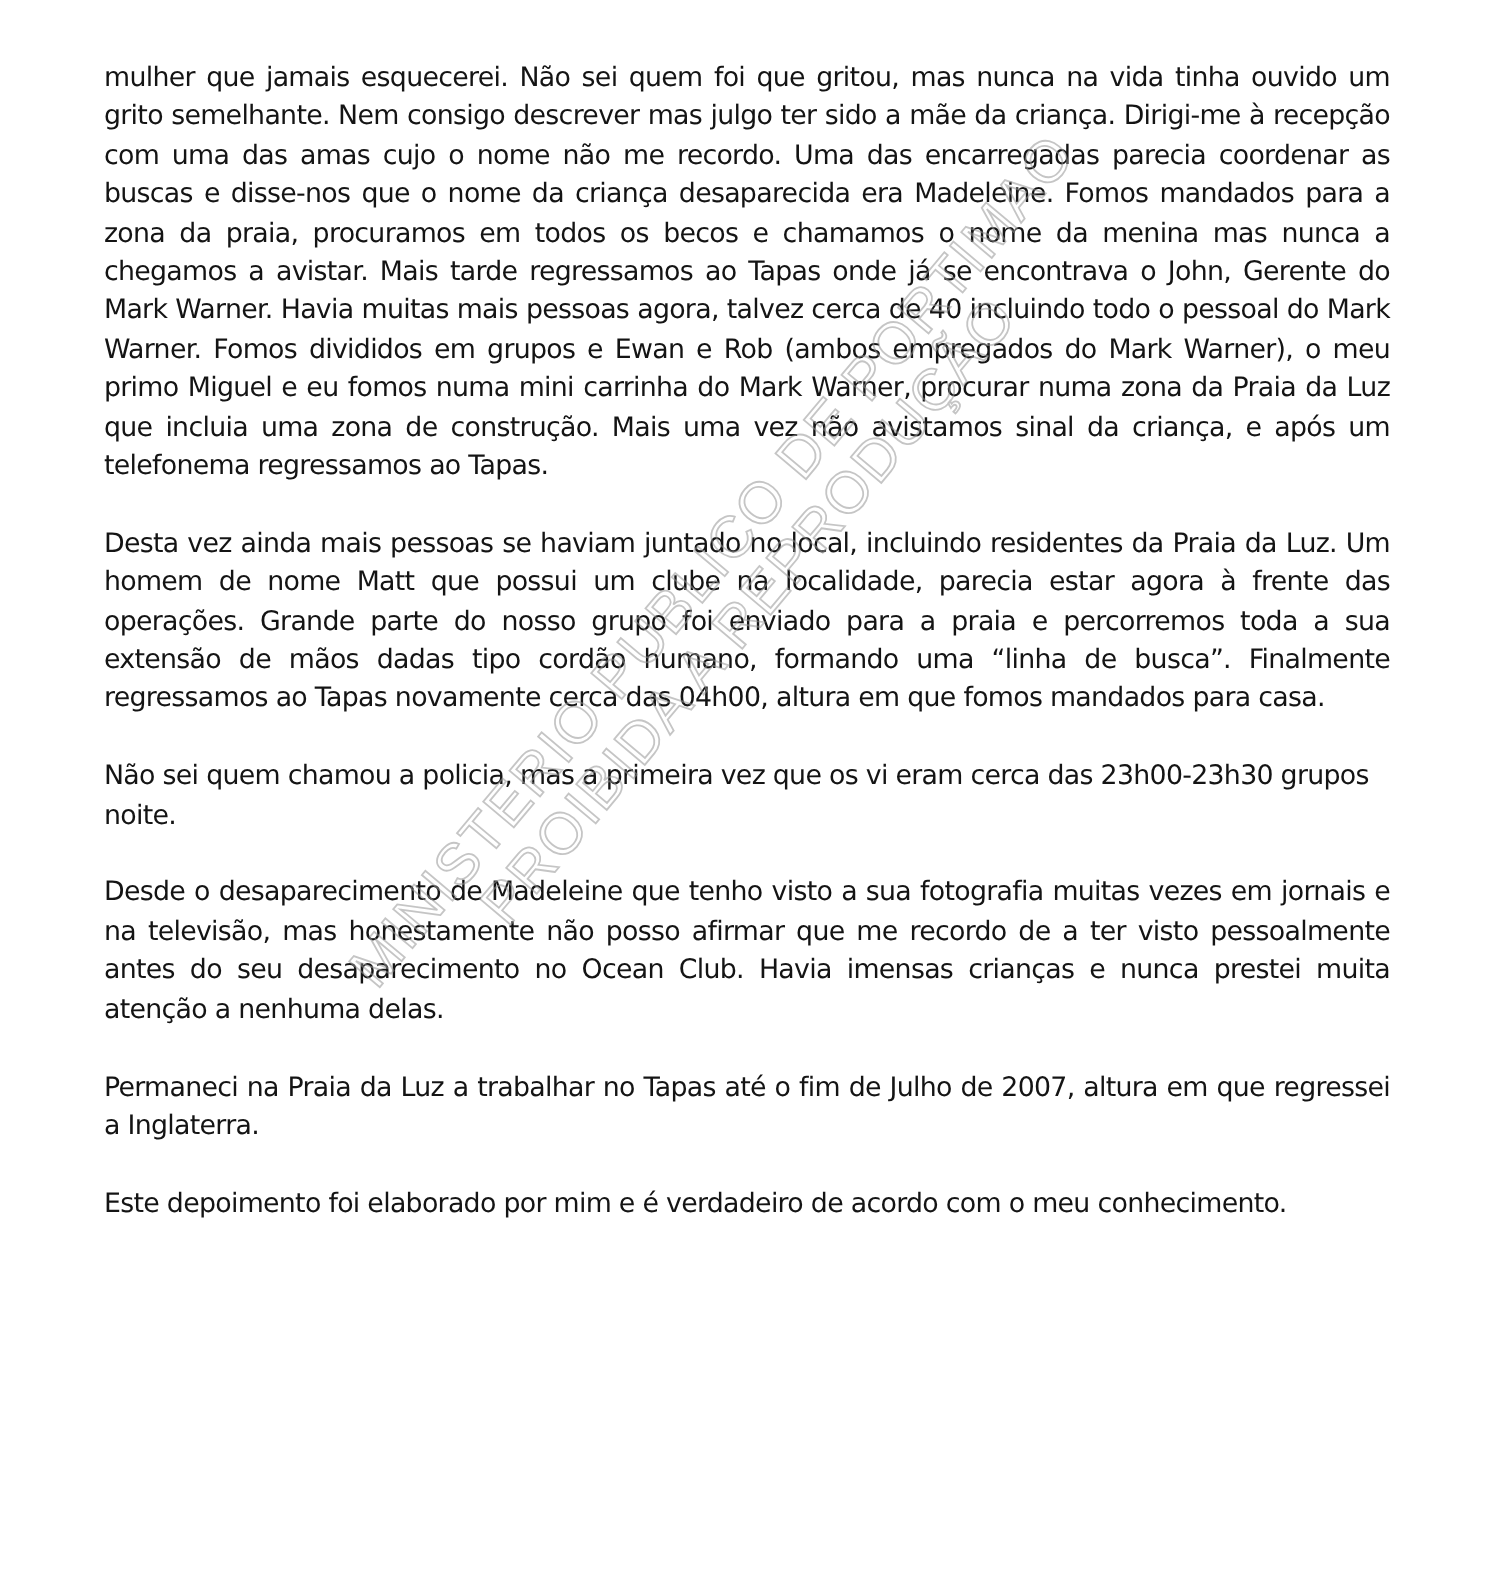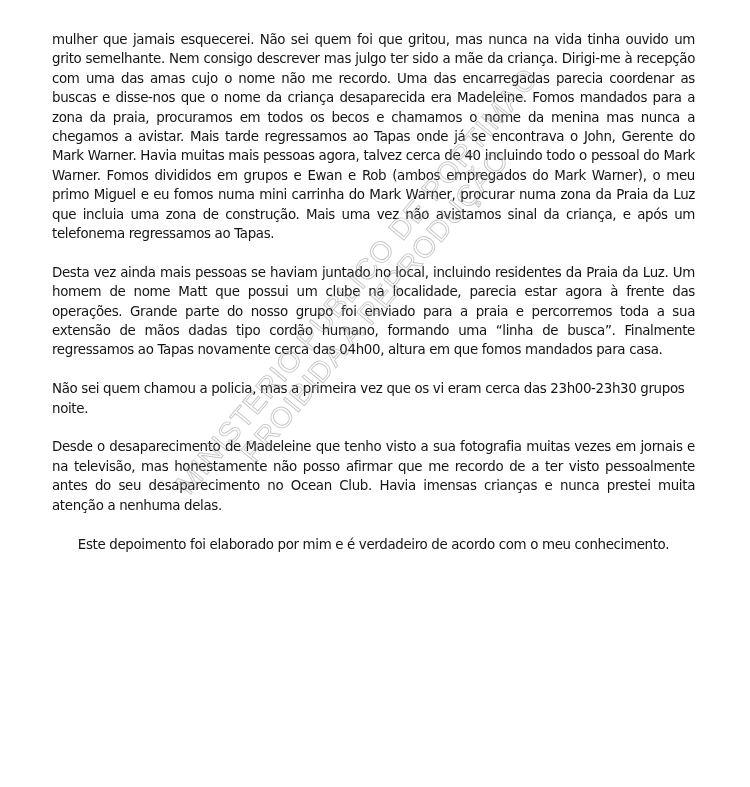--- a/index.html
+++ b/index.html
@@ -54,19 +54,20 @@
     }
   </style>
 </head>
 <body>
 
 <div class="page">
   <p class="para">mulher que jamais esquecerei. Não sei quem foi que gritou, mas nunca na vida tinha ouvido um grito semelhante. Nem consigo descrever mas julgo ter sido a mãe da criança.  Dirigi-me à recepção com uma das amas cujo o nome não me recordo. Uma das encarregadas parecia coordenar as buscas e disse-nos que o nome da criança desaparecida era Madeleine. Fomos mandados para a zona da praia, procuramos em todos os becos e chamamos o nome da menina mas nunca a chegamos a avistar. Mais tarde regressamos ao Tapas onde já se encontrava o John, Gerente do Mark Warner. Havia muitas mais pessoas agora, talvez cerca de 40 incluindo todo o pessoal do Mark Warner. Fomos divididos em grupos e Ewan e Rob (ambos empregados do Mark Warner), o meu primo Miguel e eu fomos numa mini carrinha do Mark Warner, procurar numa zona da Praia da Luz que incluia uma zona de construção. Mais uma vez não avistamos sinal da criança, e após um telefonema regressamos ao Tapas.</p>
   <p class="para">Desta vez ainda mais pessoas se haviam juntado no local, incluindo residentes da Praia da Luz. Um homem de nome Matt que possui um clube na localidade, parecia estar agora à frente das operações. Grande parte do nosso grupo foi enviado para a praia e percorremos toda a sua extensão de mãos dadas tipo cordão humano, formando uma “linha de busca”. Finalmente regressamos ao Tapas novamente cerca das 04h00, altura em que fomos mandados para casa.</p>
   <p class="para" style="text-align:left">Não sei quem chamou a policia, mas a primeira vez que os vi eram cerca das 23h00-23h30 grupos noite.</p>
   <p class="para">Desde o desaparecimento de Madeleine que tenho visto a sua fotografia muitas vezes em jornais e na televisão, mas honestamente não posso afirmar que me recordo de a ter visto pessoalmente antes do seu desaparecimento no Ocean Club. Havia imensas crianças e nunca prestei muita atenção a nenhuma delas.</p>
-  <p class="para" style="text-align:center">Este depoimento foi elaborado por mim e é verdadeiro de acordo com o meu conhecimento.</p>
+  <p class="para">Permaneci na Praia da Luz a trabalhar no Tapas até o fim de Julho de 2007, altura em que regressei a Inglaterra.</p>
+  <p class="para" style="text-align:left">Este depoimento foi elaborado por mim e é verdadeiro de acordo com o meu conhecimento.</p>
 </div>
 
 <div class="watermark">
   <span class="wm-line">MINISTERIO PUBLICO DE PORTIMAO</span>
   <span class="wm-line second">PROIBIDA A REPRODUÇÃO</span>
 </div>
 
 </body></html>

